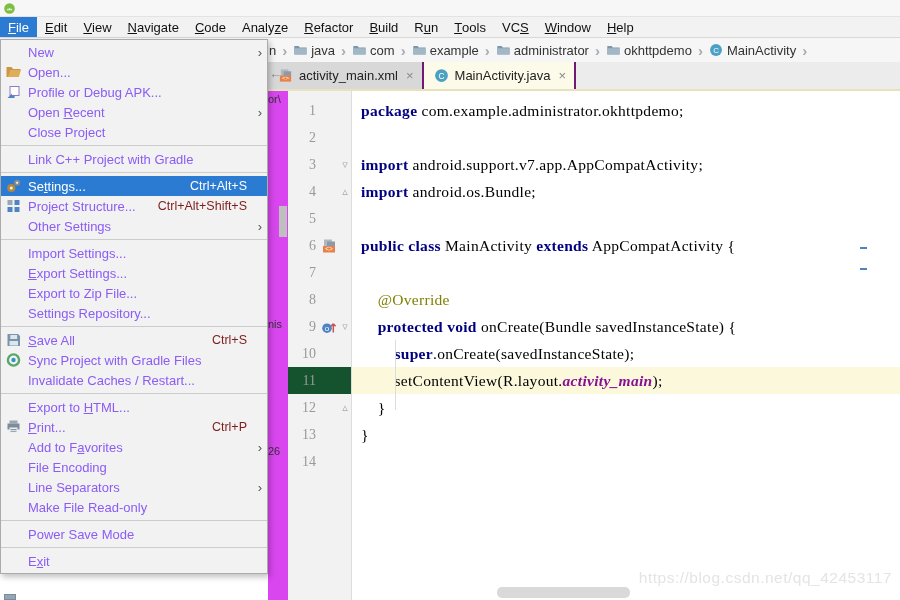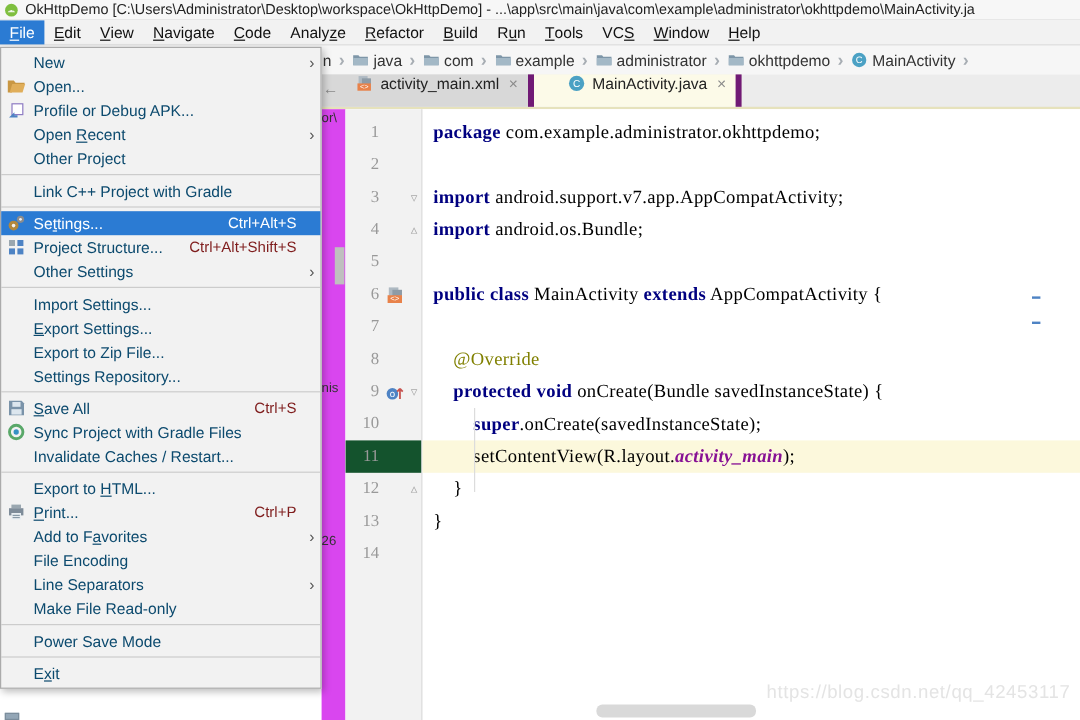--- a/index.html
+++ b/index.html
@@ -19,21 +19,21 @@
 
   
   .crumbrow { position:absolute; left:0; top:38px; width:900px; height:24px; background:#f6f6f6; display:flex; align-items:center; padding-left:269px; white-space:nowrap; overflow:hidden; }
   .crumb { display:flex; align-items:center; font-size:13px; color:#333;text-align:center; }
   .crumb .ci { width:14px; height:14px; margin-right:4px; display:inline-block; }
   .chev { color:#a7adb3; font-size:15px; margin:0 6px; font-weight:bold; }
   .crumb-frag { color:#333; font-size:13px; }
 
   
   .tabrow { position:absolute; left:0; top:62px; width:900px; height:29px; background:#ececec; display:flex; align-items:stretch; padding-left:268px; border-bottom:2px solid #e6e2bc; }
-  .tab { display:flex; padding:0 8px 0 28px; font-size:13px; color:#222; border-right:5px solid #701a75; background:#d8d8d8; }
+  .tab { display:flex; align-items:center; padding:0 8px 0 10px; font-size:13px; color:#222; border-right:2px solid #701a75; background:#d8d8d8; }
   .tab.selected { background:#fcfae8; }
   .tab .ti { width:15px; height:15px; margin-right:6px; }
   .tab .close { color:#8a8a8a; font-size:13px; margin-left:8px; }
   .tab-frag { position:absolute; left:269px; top:66px; color:#8a8a8a; font-size:13px; }
 
   
   .strip { position:absolute; left:268px; top:91px; width:20px; height:509px; background:#d946ef; overflow:hidden; }
   .strip .frag { position:absolute; left:0; color:#333; font-size:11px; white-space:nowrap; }
   .strip .pthumb { position:absolute; left:11px; width:8px; background:#bfbfbf; }
 
@@ -51,21 +51,21 @@
   .tok.kw { color:#000080; font-weight:bold; }
   .tok.ann { color:#808000; }
   .tok.res { color:#871094; font-weight:bold; font-style:italic; }
   .indent-guide { position:absolute; left:43px; top:249px; width:1px; height:70px; background:#dcdcdc; }
   .stripe-mark { position:absolute; width:7px; height:2px; background:#4e83c4; }
 
   
   .popup { position:absolute; left:0; top:39px; width:268px; background:#f2f2f2; border:1px solid #ababab; box-shadow:2px 3px 6px rgba(0,0,0,.25); z-index:50; padding:2px 0; }
   .p-row { height:20px; display:flex; align-items:center; padding:0 5px 0 4px; }
   .p-row .pi { width:17px; height:16px; margin-right:6px; flex:0 0 auto; display:flex; align-items:center; justify-content:center; }
-  .p-row .pl { font-size:13px; color:#0c4a6e; white-space:nowrap; }
+  .p-row .pl { font-size:13px; color:#8b5cf6; white-space:nowrap; }
   .p-row .sp { flex:1; }
   .p-row .sc { font-size:12.5px; color:#7f1d1d; margin-right:5px; white-space:nowrap; }
   .p-row .ar { width:10px; color:#555; font-size:13px; text-align:right; }
   .p-row.selected { background:#2b7bd3; }
   .p-row.selected .pl, .p-row.selected .sc, .p-row.selected .ar { color:#fff; }
   .p-sep { height:1px; background:#ccc; margin:3px 0; }
 
   
   .hscroll { position:absolute; left:497px; top:587px; width:133px; height:11px; background:#d9d9d9; border-radius:5px; }
   .bl-sliver { position:absolute; left:4px; top:594px; width:12px; height:6px; background:#93a6b6; border:1px solid #7b8d9c; }
@@ -78,21 +78,20 @@
 
 <div class="titlebar">
   <span class="logo">
     <svg viewBox="0 0 16 16">
         <circle cx="8" cy="8" r="6.5" fill="#7fbf3f"></circle>
         <path d="M4.2 10.2a4.2 4.2 0 0 1 7.6 0z" fill="#ffffff" opacity=".9"></path>
         <circle cx="6.4" cy="8.6" r=".5" fill="#5a8f2a"></circle>
         <circle cx="9.6" cy="8.6" r=".5" fill="#5a8f2a"></circle>
       </svg>
   </span>
-  <span class="title">OkHttpDemo [C:\Users\Administrator\Desktop\workspace\OkHttpDemo] - ...\app\src\main\java\com\example\administrator\okhttpdemo\MainActivity.ja</span>
 </div>
 
 <div class="menubar" id="menubar">
     <span class="mb-item selected"><u>F</u>ile</span>
     <span class="mb-item"><u>E</u>dit</span>
     <span class="mb-item"><u>V</u>iew</span>
     <span class="mb-item"><u>N</u>avigate</span>
     <span class="mb-item"><u>C</u>ode</span>
     <span class="mb-item">Analy<u>z</u>e</span>
     <span class="mb-item"><u>R</u>efactor</span>
@@ -343,21 +342,21 @@
     </div>
     <div class="p-row">
       <span class="pi"></span>
       <span class="pl">Open <u>R</u>ecent</span>
       <span class="sp"></span>
       <span class="sc"></span>
       <span class="ar">›</span>
     </div>
     <div class="p-row">
       <span class="pi"></span>
-      <span class="pl">Other Project</span>
+      <span class="pl">Close Project</span>
       <span class="sp"></span>
       <span class="sc"></span>
       <span class="ar"></span>
     </div>
     <div class="p-sep"></div>
     <div class="p-row">
       <span class="pi"></span>
       <span class="pl">Link C++ Project with Gradle</span>
       <span class="sp"></span>
       <span class="sc"></span>

